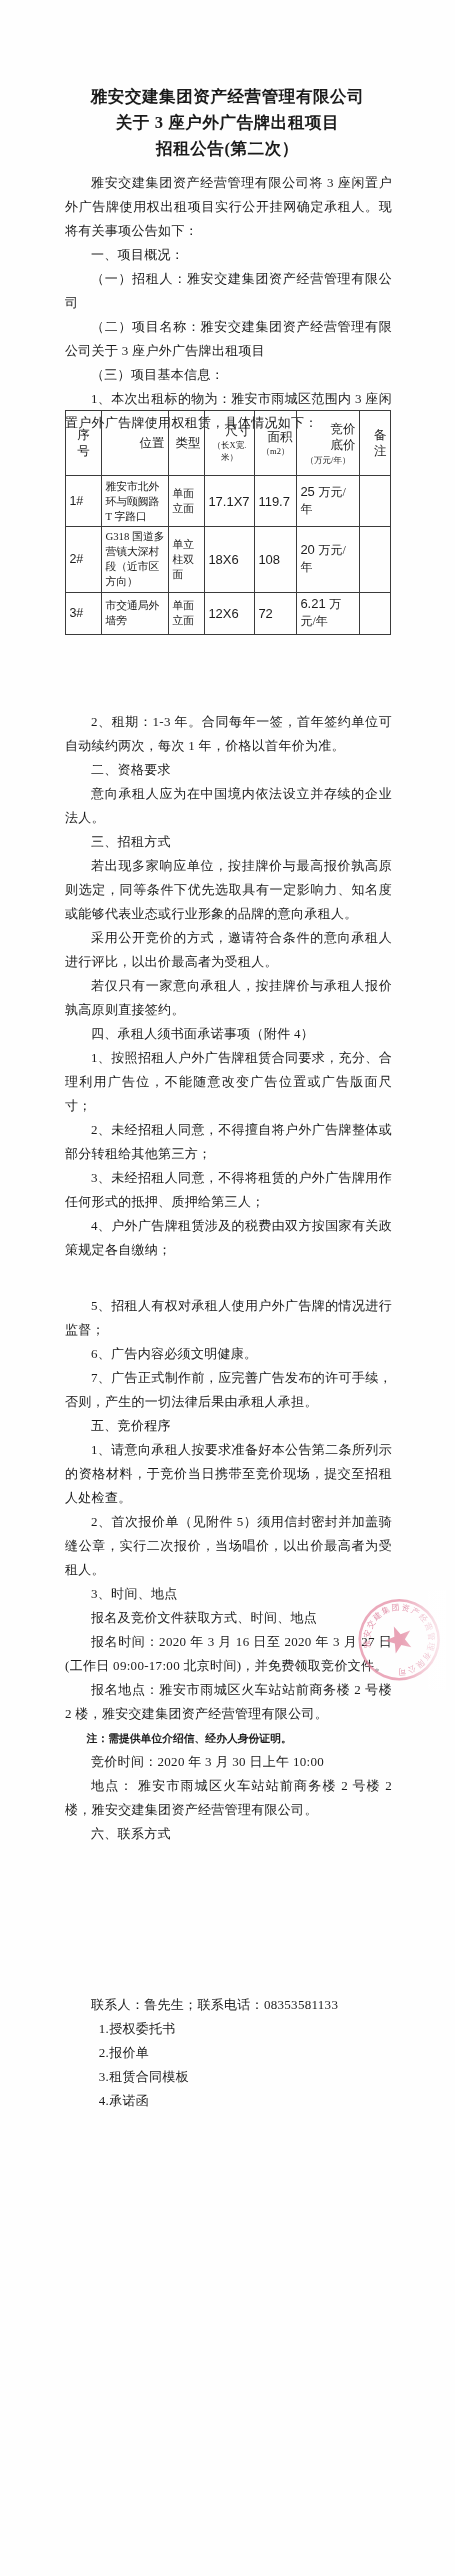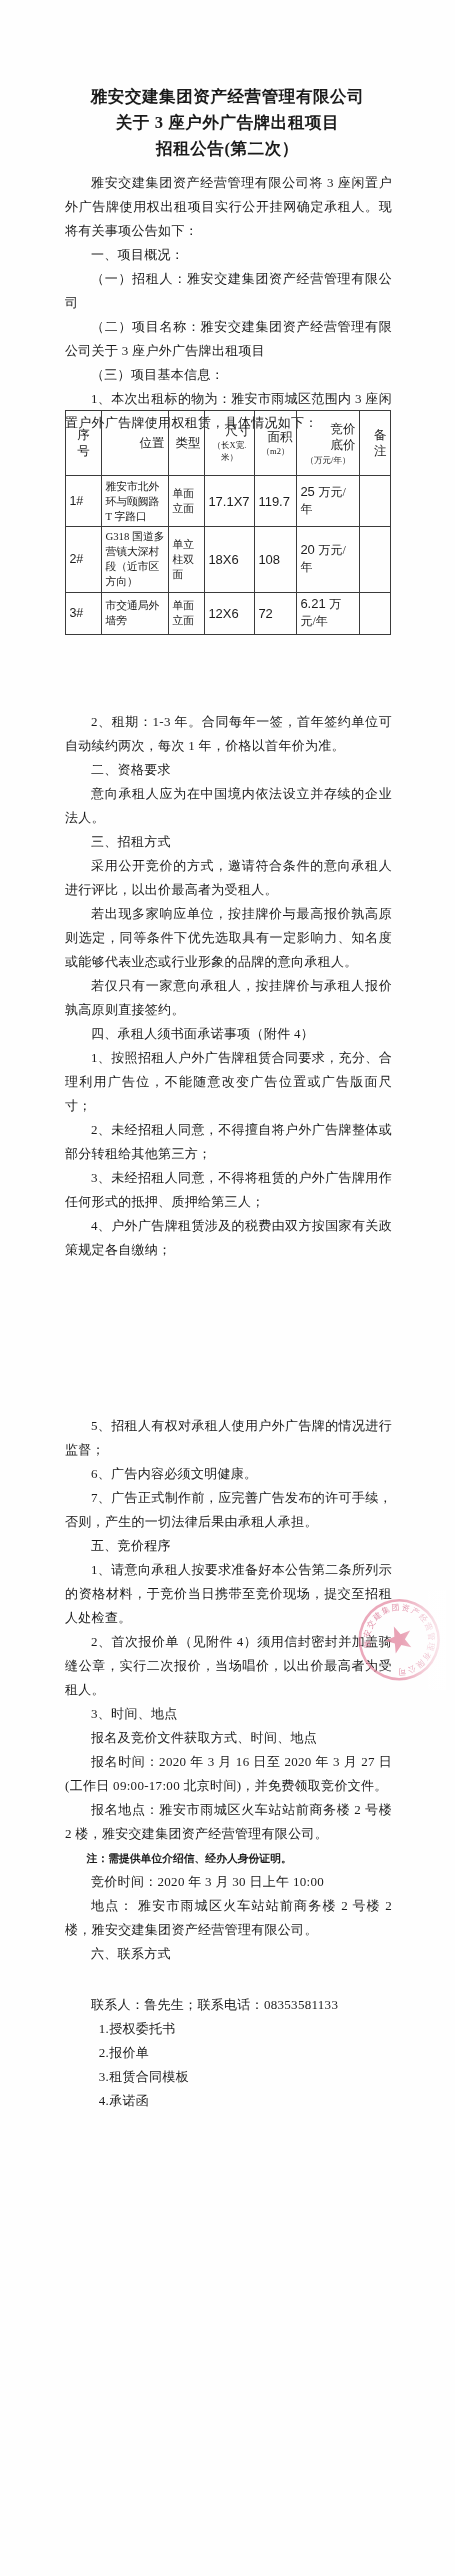--- a/index.html
+++ b/index.html
@@ -133,37 +133,37 @@
         <td class="c-text"></td>
       </tr>
     </tbody>
   </table>
 
   <div class="block" style="top:710px">
     <p class="line">2、租期：1-3 年。合同每年一签，首年签约单位可自动续约两次，每次 1 年，价格以首年价为准。</p>
     <p class="line">二、资格要求</p>
     <p class="line">意向承租人应为在中国境内依法设立并存续的企业法人。</p>
     <p class="line">三、招租方式</p>
+    <p class="line">若出现多家响应单位，按挂牌价与最高报价孰高原则选定，同等条件下优先选取具有一定影响力、知名度或能够代表业态或行业形象的品牌的意向承租人。</p>
     <p class="line">采用公开竞价的方式，邀请符合条件的意向承租人进行评比，以出价最高者为受租人。</p>
-    <p class="line">若出现多家响应单位，按挂牌价与最高报价孰高原则选定，同等条件下优先选取具有一定影响力、知名度或能够代表业态或行业形象的品牌的意向承租人。</p>
     <p class="line">若仅只有一家意向承租人，按挂牌价与承租人报价孰高原则直接签约。</p>
     <p class="line">四、承租人须书面承诺事项（附件 4）</p>
     <p class="line">1、按照招租人户外广告牌租赁合同要求，充分、合理利用广告位，不能随意改变广告位置或广告版面尺寸；</p>
     <p class="line">2、未经招租人同意，不得擅自将户外广告牌整体或部分转租给其他第三方；</p>
     <p class="line">3、未经招租人同意，不得将租赁的户外广告牌用作任何形式的抵押、质押给第三人；</p>
     <p class="line">4、户外广告牌租赁涉及的税费由双方按国家有关政策规定各自缴纳；</p>
   </div>
 
-  <div class="block" style="top:1414px">
+  <div class="block" style="top:1294px">
     <p class="line">5、招租人有权对承租人使用户外广告牌的情况进行监督；</p>
     <p class="line">6、广告内容必须文明健康。</p>
     <p class="line">7、广告正式制作前，应完善广告发布的许可手续，否则，产生的一切法律后果由承租人承担。</p>
     <p class="line">五、竞价程序</p>
     <p class="line">1、请意向承租人按要求准备好本公告第二条所列示的资格材料，于竞价当日携带至竞价现场，提交至招租人处检查。</p>
-    <p class="line">2、首次报价单（见附件 4）须用信封密封并加盖骑缝公章，实行二次报价，当场唱价，以出价最高者为受租人。</p>
+    <p class="line">2、首次报价单（见附件 5）须用信封密封并加盖骑缝公章，实行二次报价，当场唱价，以出价最高者为受租人。</p>
     <p class="line">3、时间、地点</p>
     <p class="line">报名及竞价文件获取方式、时间、地点</p>
     <p class="line">报名时间：2020 年 3 月 16 日至 2020 年 3 月 27 日(工作日 09:00-17:00 北京时间)，并免费领取竞价文件。</p>
     <p class="line">报名地点：雅安市雨城区火车站站前商务楼 2 号楼 2 楼，雅安交建集团资产经营管理有限公司。</p>
     <p class="line note">注：需提供单位介绍信、经办人身份证明。</p>
     <p class="line">竞价时间：2020 年 3 月 30 日上午 10:00</p>
     <p class="line">地点： 雅安市雨城区火车站站前商务楼 2 号楼 2 楼，雅安交建集团资产经营管理有限公司。</p>
     <p class="line">六、联系方式</p>
   </div>
 

